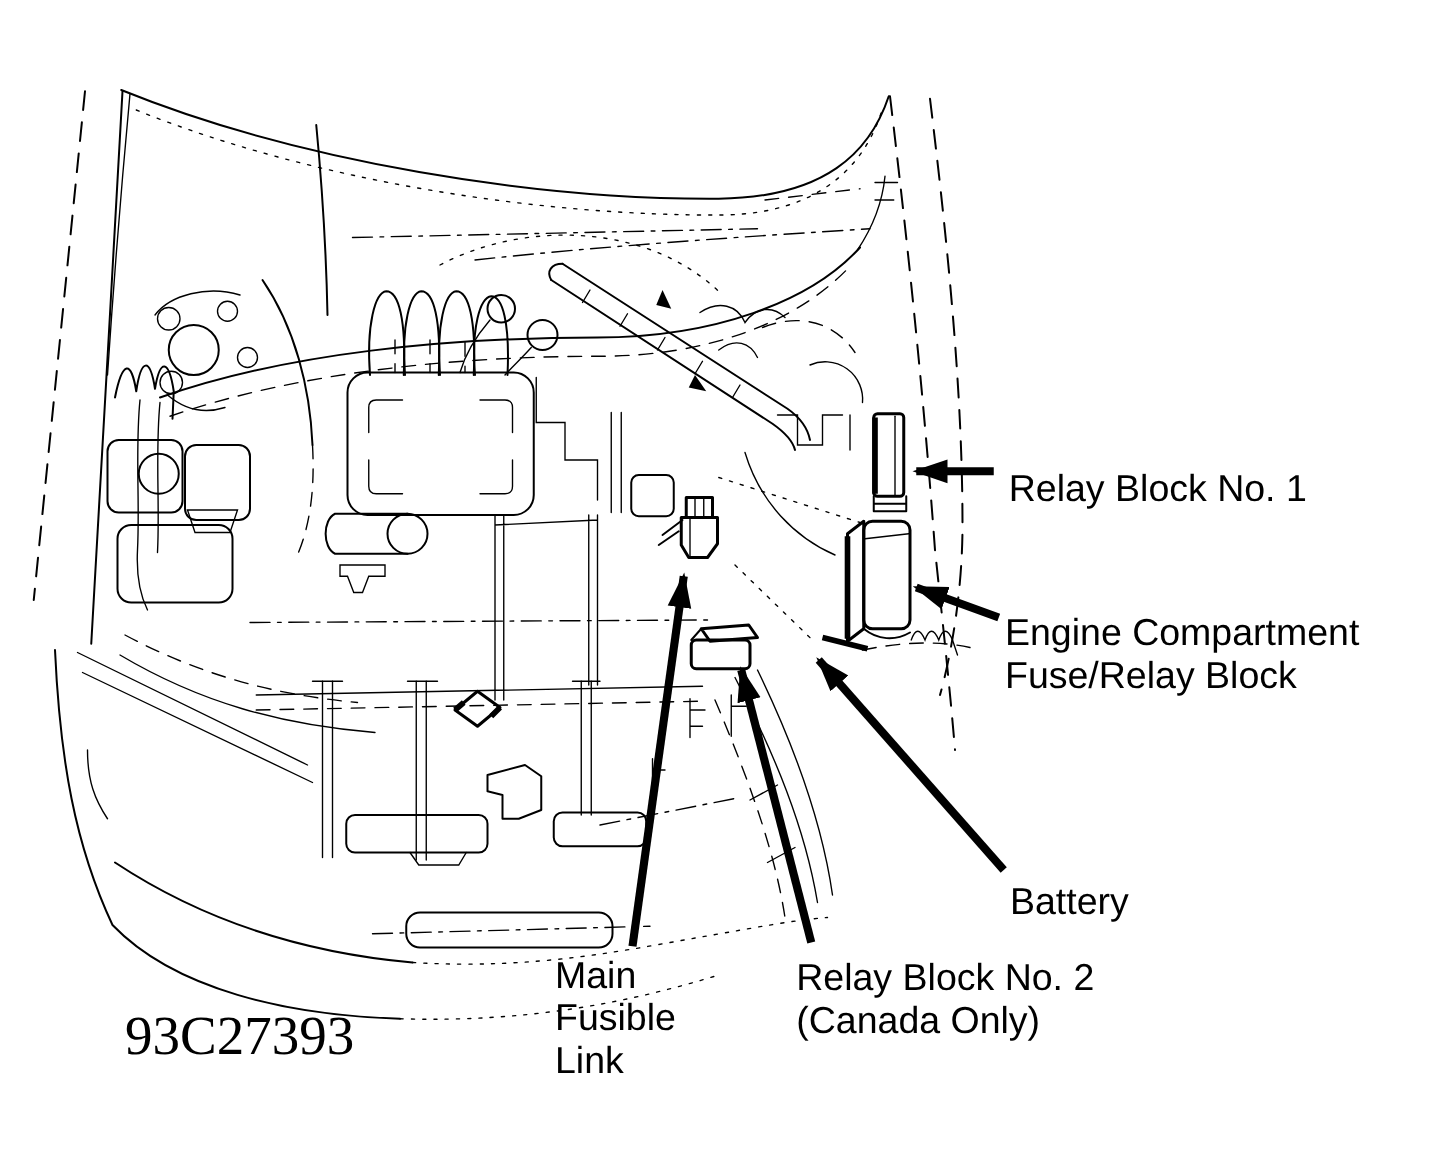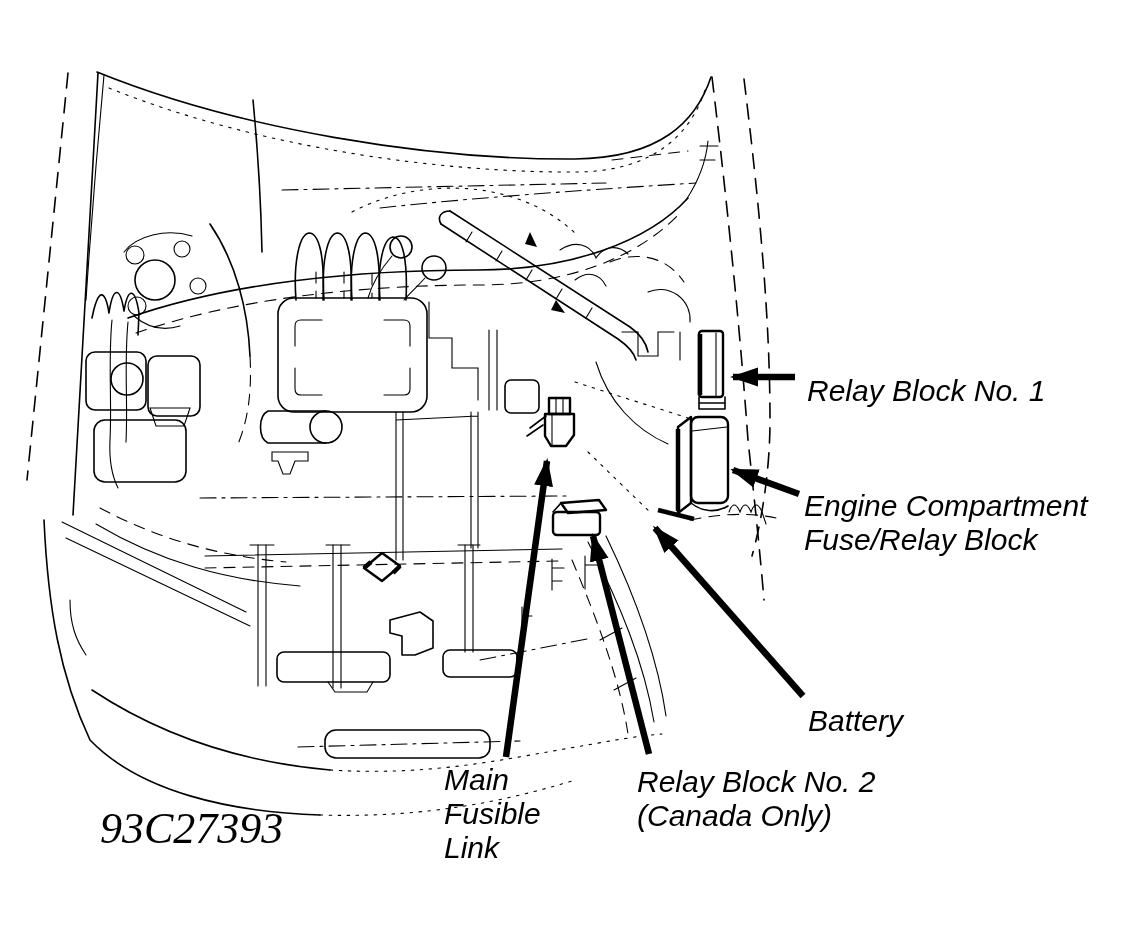--- a/index.html
+++ b/index.html
@@ -6,21 +6,20 @@
     margin: 0;
     padding: 0;
     background: #ffffff;
   }
   .figure-wrap {
     position: relative;
     width: 1145px;
     height: 931px;
     background: #ffffff;
     overflow: hidden;
-    font-style: italic;
   }
   svg { display: block; }
   .ln  { fill: none; stroke: #000; stroke-width: 1.6; stroke-linecap: round; stroke-linejoin: round; }
   .ln-thin { fill: none; stroke: #000; stroke-width: 1.1; stroke-linecap: round; }
   .ln-bold { fill: none; stroke: #000; stroke-width: 2.4; stroke-linecap: round; stroke-linejoin: round; }
   .ln-heavy { fill: none; stroke: #000; stroke-width: 4.5; stroke-linecap: butt; }
   .dash  { stroke-dasharray: 15 10; }
   .dash2 { stroke-dasharray: 11 8; }
   .dashdot { stroke-dasharray: 16 6 3 6; }
   .dots { stroke-dasharray: 2.5 6.5; }

